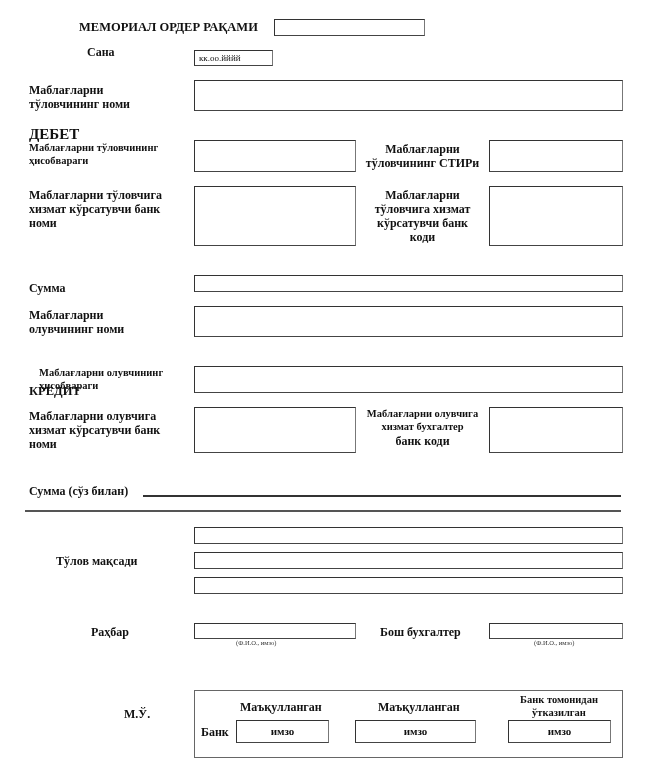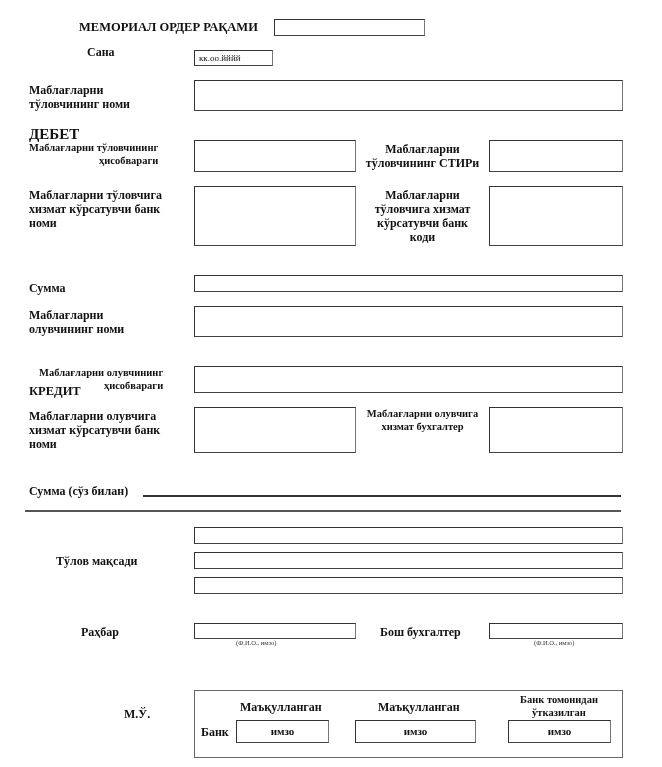--- a/index.html
+++ b/index.html
@@ -1,20 +1,20 @@
 <!DOCTYPE html>
 <html><head>
 <meta charset="utf-8">
 <style>
   html, body { margin:0; padding:0; background:#ffffff; }
   body { width:662px; height:767px; position:relative; overflow:hidden;
          font-family:"Liberation Serif", serif; color:#111; font-weight:bold; }
   .box { position:absolute; border:1px solid #333; border-right-color:#777; border-bottom-color:#444; background:#fff; box-sizing:border-box; }
   .lbl { position:absolute; font-size:12px; line-height:14px; }
-  .lbl-sm { position:absolute; font-size:10.5px; line-height:13px;text-align:right; }
+  .lbl-sm { position:absolute; font-size:10.5px; line-height:13px; }
   .ctr { text-align:center; }
   .hint { position:absolute; font-size:6.5px; font-weight:normal; color:#333; }
   .line { position:absolute; background:#333; }
 </style>
 </head>
 <body>
 
 <div class="lbl" style="left:79px;top:20px;font-size:12.5px;">МЕМОРИАЛ ОРДЕР РАҚАМИ</div>
 <div class="box" style="left:274px;top:19px;width:151px;height:17px;"></div>
 
@@ -71,33 +71,34 @@
 
 <div class="lbl" style="left:29px;top:409px;">
   <div>Маблағларни олувчига</div>
   <div>хизмат кўрсатувчи банк</div>
   <div>номи</div>
 </div>
 <div class="box" style="left:194px;top:407px;width:162px;height:46px;"></div>
 <div class="lbl-sm ctr" style="left:356px;top:407px;width:133px;">
   <div>Маблағларни олувчига</div>
   <div>хизмат бухгалтер</div>
+  <div style="font-size:12px;line-height:16px;">банк коди</div>
 </div>
 <div class="box" style="left:489px;top:407px;width:134px;height:46px;"></div>
 
 <div class="lbl" style="left:29px;top:484px;">Сумма (сўз билан)</div>
 <div class="line" style="left:143px;top:495px;width:478px;height:1.5px;"></div>
 <div class="line" style="left:25px;top:510px;width:596px;height:2px;background:#555;"></div>
 
 <div class="lbl" style="left:56px;top:554px;">Тўлов мақсади</div>
 <div class="box" style="left:194px;top:527px;width:429px;height:17px;"></div>
 <div class="box" style="left:194px;top:552px;width:429px;height:17px;"></div>
 <div class="box" style="left:194px;top:577px;width:429px;height:17px;"></div>
 
-<div class="lbl" style="left:81px;top:625px;">Раҳбар</div>
+<div class="lbl" style="left:91px;top:625px;">Раҳбар</div>
 <div class="box" style="left:194px;top:623px;width:162px;height:16px;"></div>
 <div class="hint" style="left:236px;top:639px;">(Ф.И.О., имзо)</div>
 
 <div class="lbl" style="left:380px;top:625px;">Бош бухгалтер</div>
 <div class="box" style="left:489px;top:623px;width:134px;height:16px;"></div>
 <div class="hint" style="left:534px;top:639px;">(Ф.И.О., имзо)</div>
 
 <div class="lbl" style="left:85px;top:707px;margin-left:39px;">М.Ў.</div>
 <div class="box" style="left:194px;top:690px;width:429px;height:68px;border-color:#666;"></div>
 

